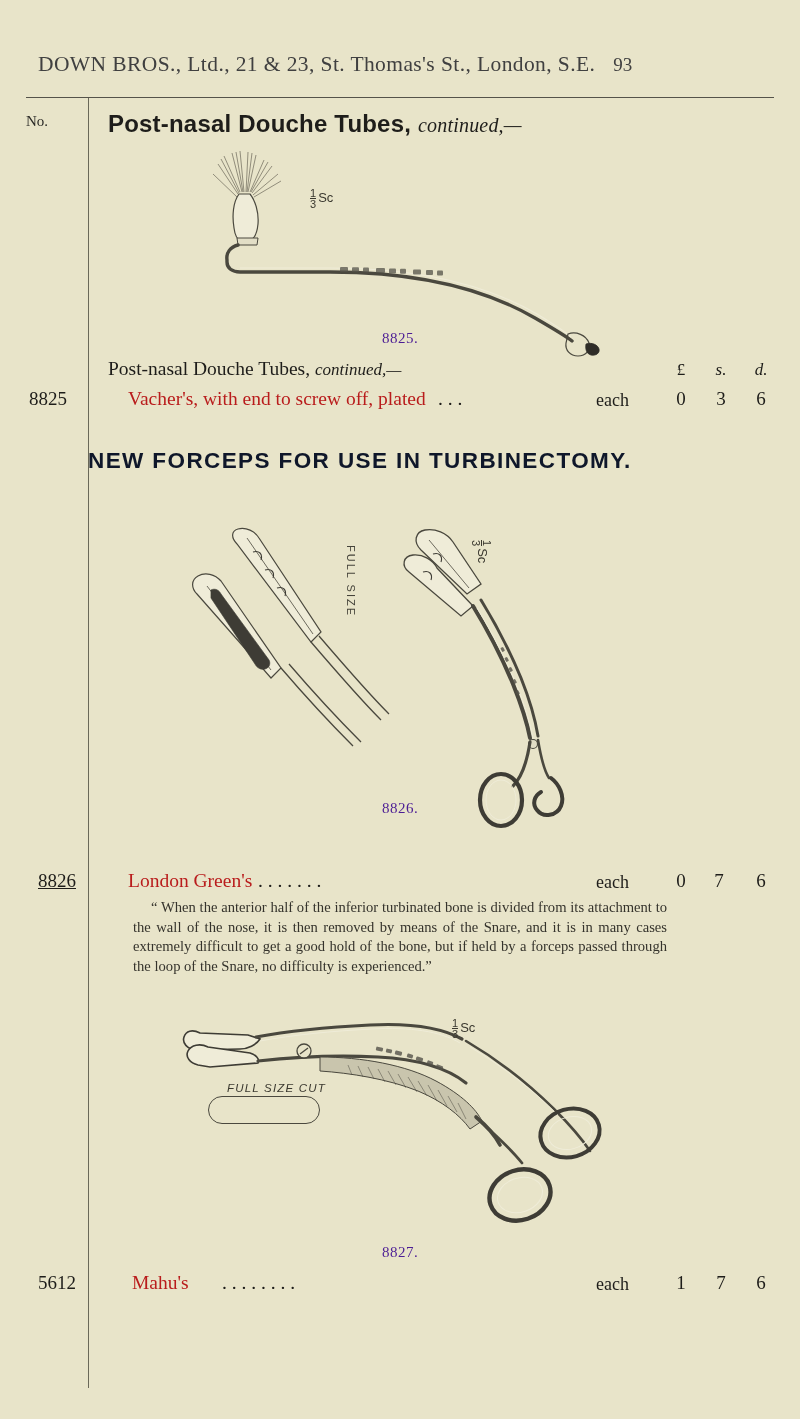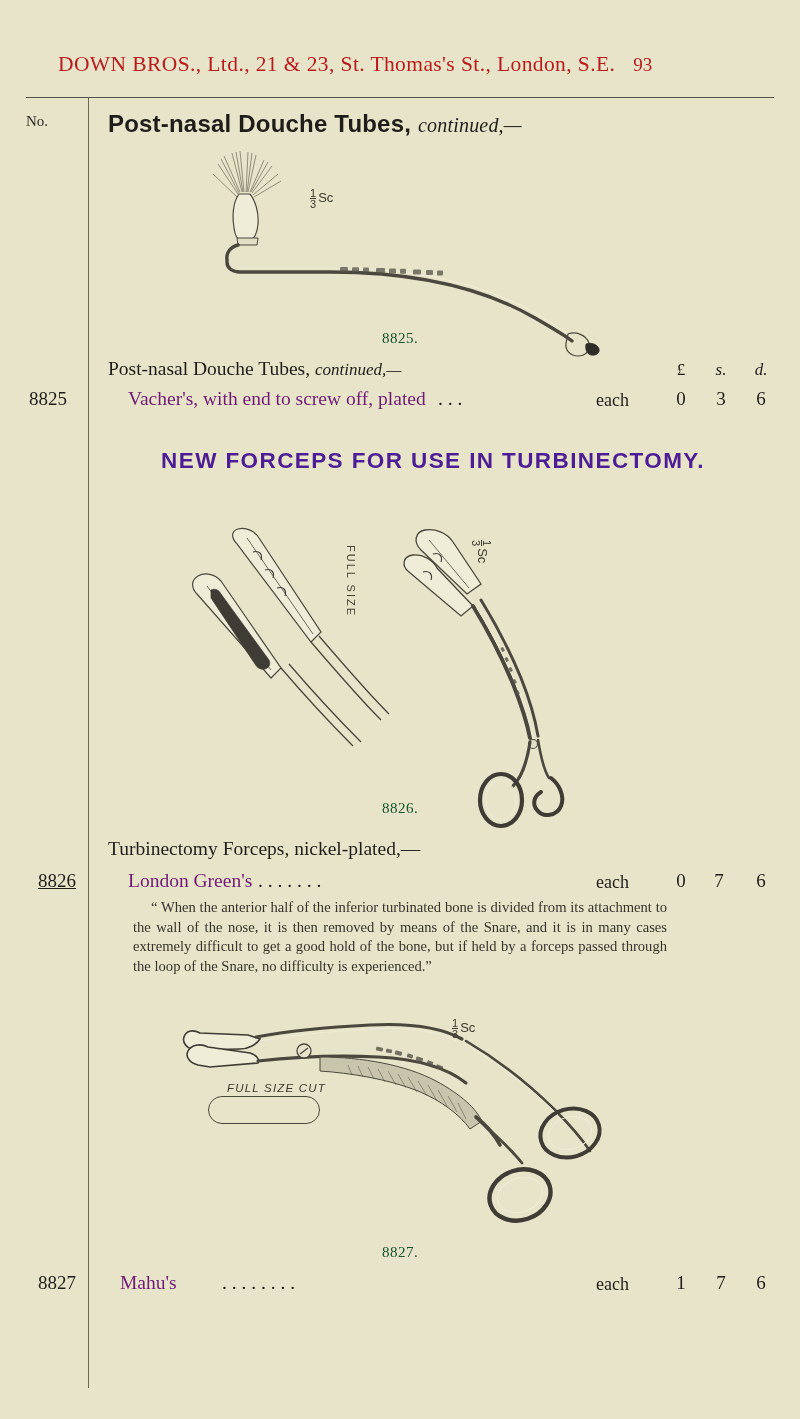--- a/index.html
+++ b/index.html
@@ -18,22 +18,21 @@
     overflow: hidden;
   }
 
   
   .running-head {
     position: absolute;
     left: 38px;
     top: 52px;
     width: 730px;
     white-space: nowrap;
-    color: #b91c1c;
-    margin-left: 20px;
+    color: #404040;
   }
   .running-head .rh-text {
     font-size: 21.5px;
     letter-spacing: 0.4px;
   }
   .rh-num {
     font-size: 19px;
     margin-left: 14px;
   }
   .head-rule {
@@ -79,21 +78,21 @@
     font-family: "Liberation Serif", serif;
     font-weight: normal;
     font-style: italic;
     font-size: 20px;
   }
 
   .fig-caption {
     position: absolute;
     text-align: center;
     font-size: 15px;
-    color: #14532d;
+    color: #4c1d95;
     letter-spacing: 0.5px;
   }
 
   .row-title {
     position: absolute;
     font-size: 19.5px;
     color: #1e1d1a;
     white-space: nowrap;
   }
   .row-title .cont {
@@ -105,21 +104,21 @@
     position: absolute;
     font-size: 19px;
     color: #1e1d1a;
     text-align: right;
     width: 56px;
   }
 
   .item-name {
     position: absolute;
     font-size: 19.5px;
-    color: #701a75;
+    color: #b91c1c;
     white-space: nowrap;
   }
 
   .leaders {
     position: absolute;
     font-size: 19.5px;
     color: #1e1d1a;
     white-space: nowrap;
     letter-spacing: 0px;
   }
@@ -146,26 +145,25 @@
     color: #1e1d1a;
   }
   .pcol-hd.pound { font-style: normal; }
 
   
   .big-heading {
     position: absolute;
     left: 88px;
     top: 448px;
     width: 690px;
-    text-align: center;
     font-family: "Liberation Sans", sans-serif;
     font-weight: bold;
     font-size: 22.5px;
     letter-spacing: 1.4px;
-    color: #4c1d95;
+    color: #0f172a;
   }
   .sub-heading {
     position: absolute;
     left: 88px;
     top: 484px;
     width: 690px;
     text-align: center;
     font-size: 19px;
     color: #1e1d1a;
     letter-spacing: 0.3px;
@@ -385,21 +383,20 @@
 
   <div class="scale-lbl" style="left:492px; top:540px; transform: rotate(90deg); transform-origin: 0 0;">
     <span class="frac">
       <span class="num">1</span>
       <span class="den">3</span>
     </span><span>Sc</span>
   </div>
 
   <div class="fig-caption" style="left:330px; top:800px; width:140px;">8826.</div>
 
-  <div class="row-title" style="left:108px; top:838px;">Turbinectomy Forceps, nickel-plated,—</div>
 
   <div class="item-no" style="left:20px; top:870px;text-decoration:underline;">8826</div>
   <div class="item-name" style="left:128px; top:870px;">London Green's</div>
   <div class="leaders" style="left:258px; top:870px;">.      .      .      .      .      .      .</div>
   <div class="each-word" style="left:596px; top:872px;">each</div>
   <div class="pcol" style="left:666px; top:870px;">0</div>
   <div class="pcol" style="left:704px; top:870px;">7</div>
   <div class="pcol" style="left:746px; top:870px;">6</div>
 
   <div class="quote">“ When the anterior half of the inferior turbinated bone is divided from its attachment to the wall of the nose, it is then removed by means of the Snare, and it is in many cases extremely difficult to get a good hold of the bone, but if held by a forceps passed through the loop of the Snare, no difficulty is experienced.”</div>
@@ -468,21 +465,21 @@
       <span class="num">1</span>
       <span class="den">3</span>
     </span><span>Sc</span>
   </div>
 
   <div class="fullsize-cut" style="left:227px; top:1082px;">FULL SIZE CUT</div>
   <div class="cut-oval" style="left:208px; top:1096px; width:110px; height:26px;"></div>
 
   <div class="fig-caption" style="left:330px; top:1244px; width:140px;">8827.</div>
 
-  <div class="item-no" style="left:20px; top:1272px;">8827</div>
-  <div class="item-name" style="left:120px; top:1272px;">Mahu's</div>
+  <div class="item-no" style="left:20px; top:1272px;">5612</div>
+  <div class="item-name" style="left:132px; top:1272px;">Mahu's</div>
   <div class="leaders" style="left:222px; top:1272px;">.      .      .      .      .      .      .      .</div>
   <div class="each-word" style="left:596px; top:1274px;">each</div>
   <div class="pcol" style="left:666px; top:1272px;">1</div>
   <div class="pcol" style="left:706px; top:1272px;">7</div>
   <div class="pcol" style="left:746px; top:1272px;">6</div>
 
 </div>
 
 </body></html>

